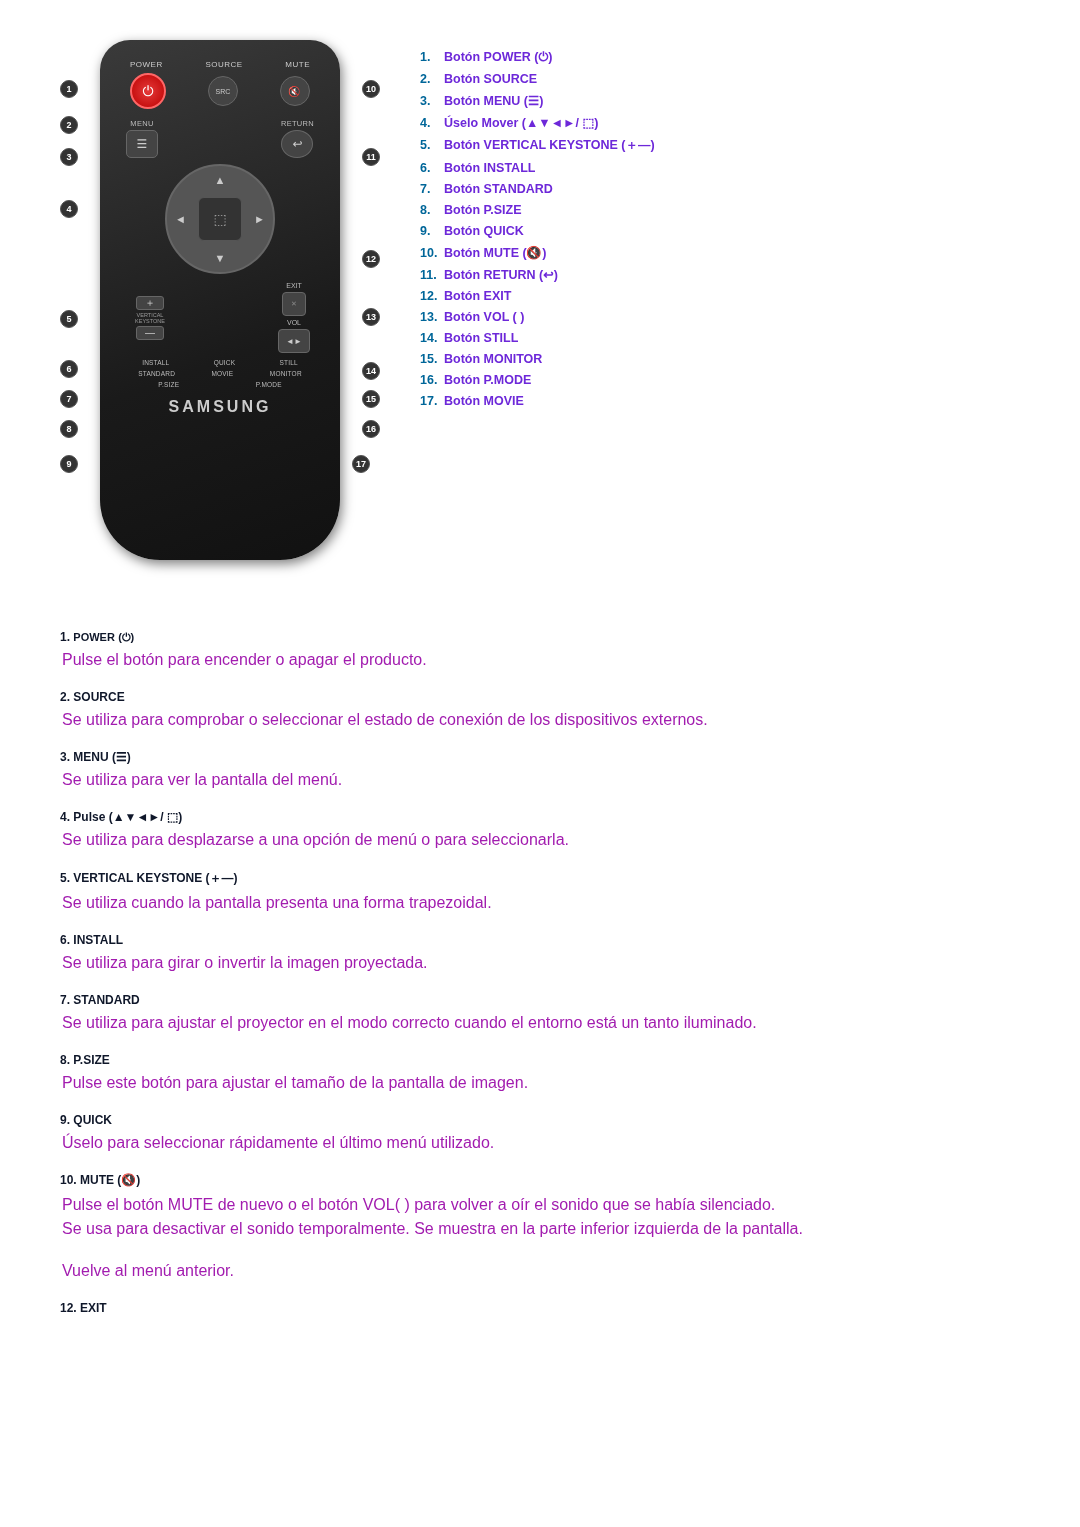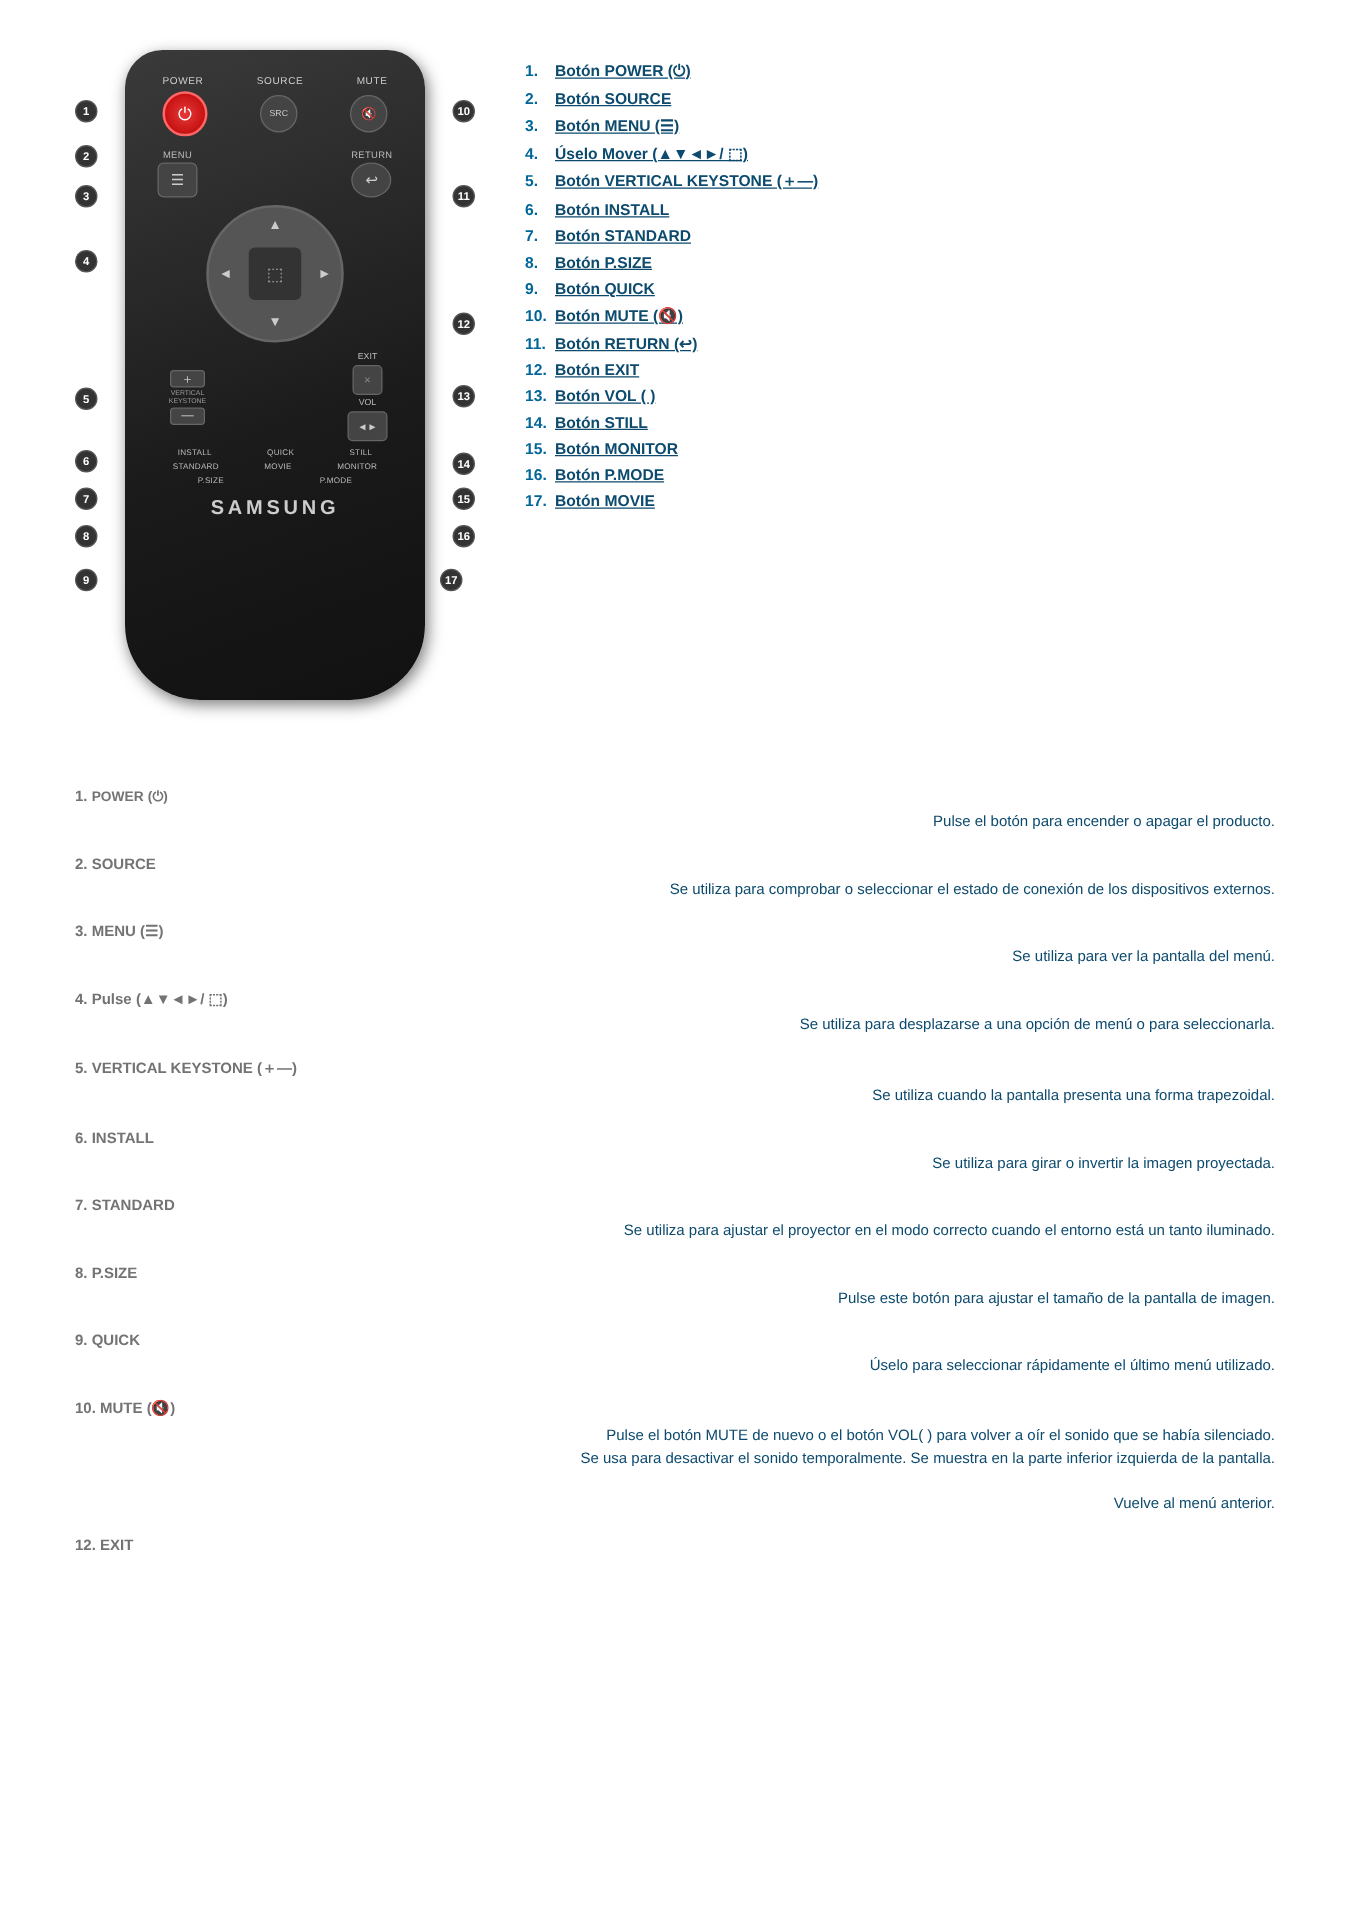--- a/index.html
+++ b/index.html
@@ -336,48 +336,46 @@
     }
 
     .item-number {
       color: #006699;
       font-weight: bold;
       margin-right: 4px;
       min-width: 20px;
     }
 
     .item-label {
-      color: #0c4a6e;
+      color: #6d28d9;
       font-weight: bold;
-      text-decoration: underline;
     }
 
     
     .descriptions {
       padding-top: 20px;
       border-top: none;
     }
 
     .desc-item {
       margin-bottom: 18px;
     }
 
     .desc-title {
       font-size: 12px;
       font-weight: bold;
-      color: #737373;
+      color: #0f172a;
       margin-bottom: 4px;
     }
 
     .desc-body {
-      font-size: 12px;
-      color: #0c4a6e;
+      font-size: 16px;
+      color: #a21caf;
       line-height: 1.5;
       padding-left: 2px;
-      text-align: right;
     }
 
     
     .callout-1  { top: 40px;  left: 0px; }
     .callout-2  { top: 76px;  left: 0px; }
     .callout-3  { top: 108px; left: 0px; }
     .callout-4  { top: 160px; left: 0px; }
     .callout-5  { top: 270px; left: 0px; }
     .callout-6  { top: 320px; left: 0px; }
     .callout-7  { top: 350px; left: 0px; }

